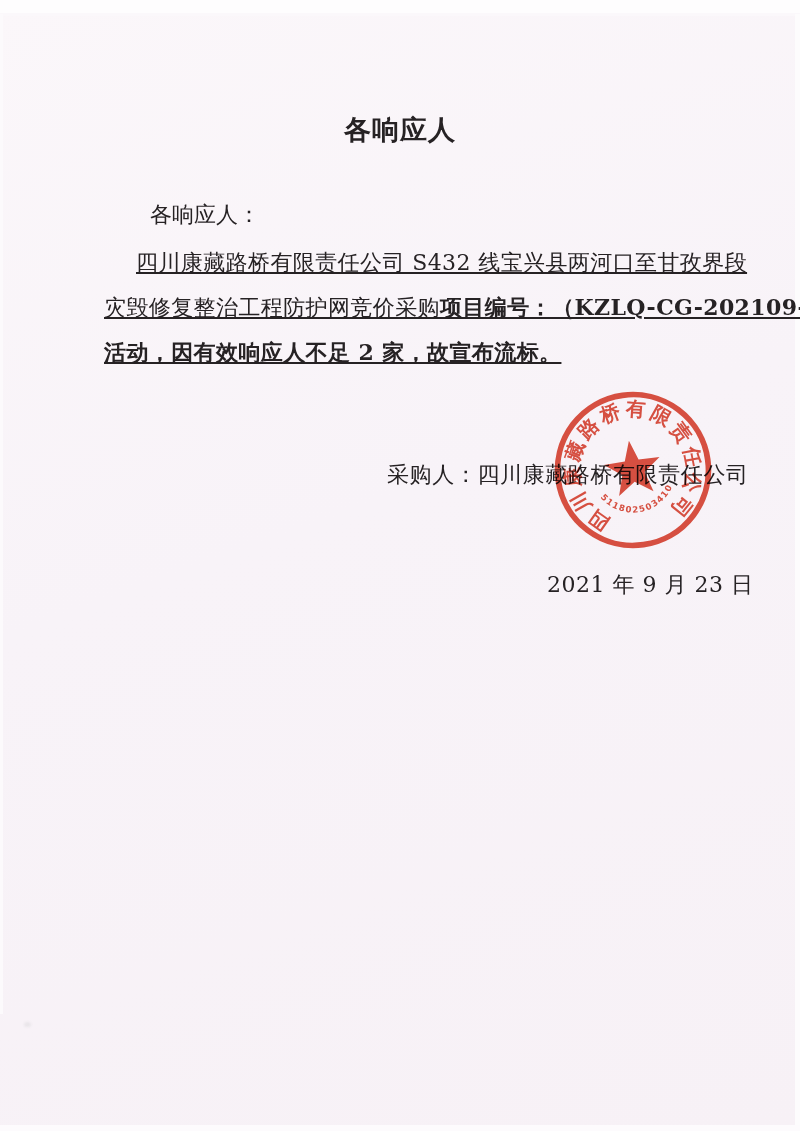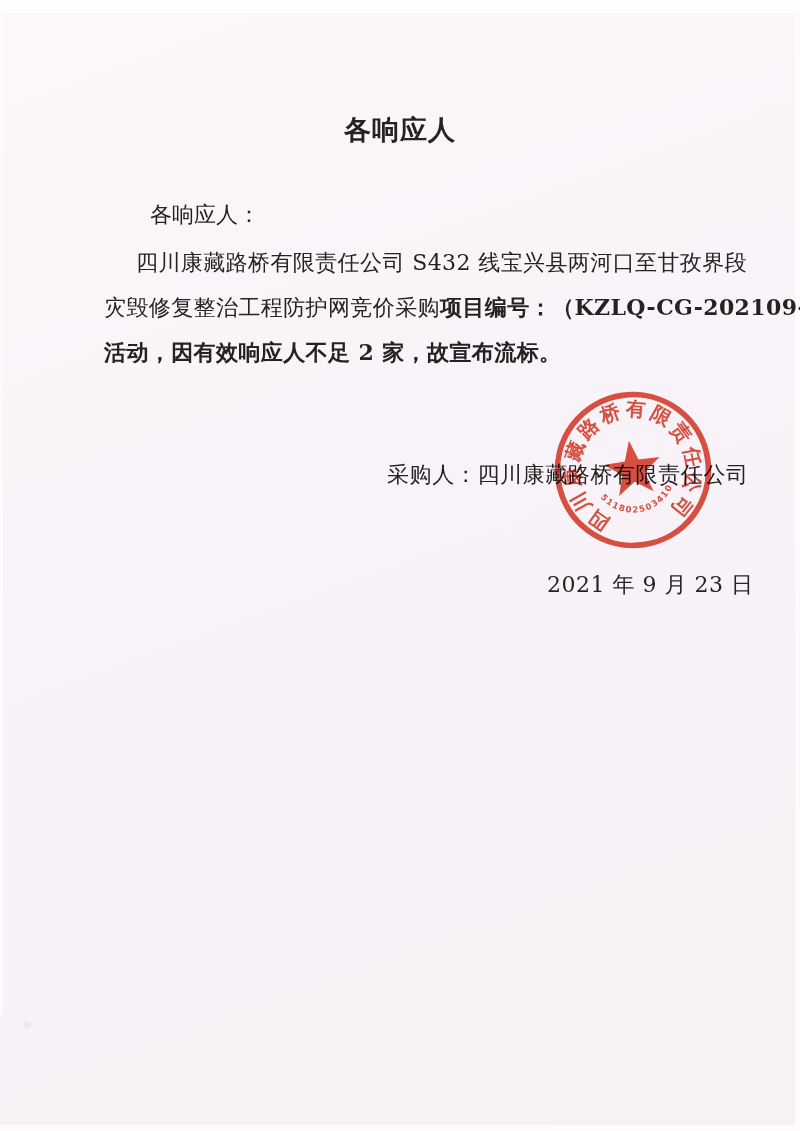--- a/index.html
+++ b/index.html
@@ -32,20 +32,21 @@
   .salutation{
     position:absolute;top:199px;left:108px;
     font-size:22px;line-height:32px;white-space:nowrap;margin-left:42px;
   }
   .body-block{
     position:absolute;top:240px;left:104px;width:640px;
   }
   .body-line{
     font-size:22px;line-height:45px;height:45px;white-space:nowrap;
     letter-spacing:0.4px;
+    text-decoration:underline;
   }
   .body-line.indent{text-indent:32px;}
   .bold{font-weight:700;}
   .signature{
     position:absolute;top:460px;left:387px;
     font-size:22px;line-height:30px;white-space:nowrap;letter-spacing:0.6px;
   }
   .dateline{
     position:absolute;top:546px;left:547px;
     font-size:22px;line-height:30px;white-space:nowrap;letter-spacing:0.5px;margin-top:24px;

